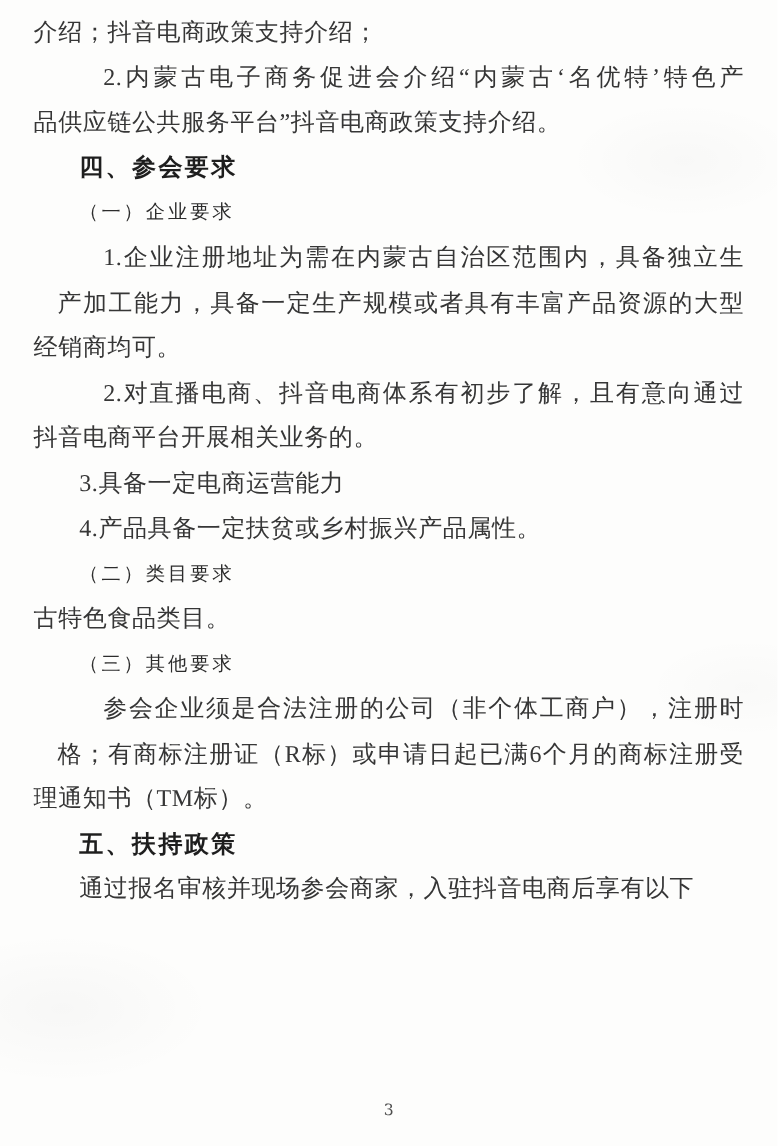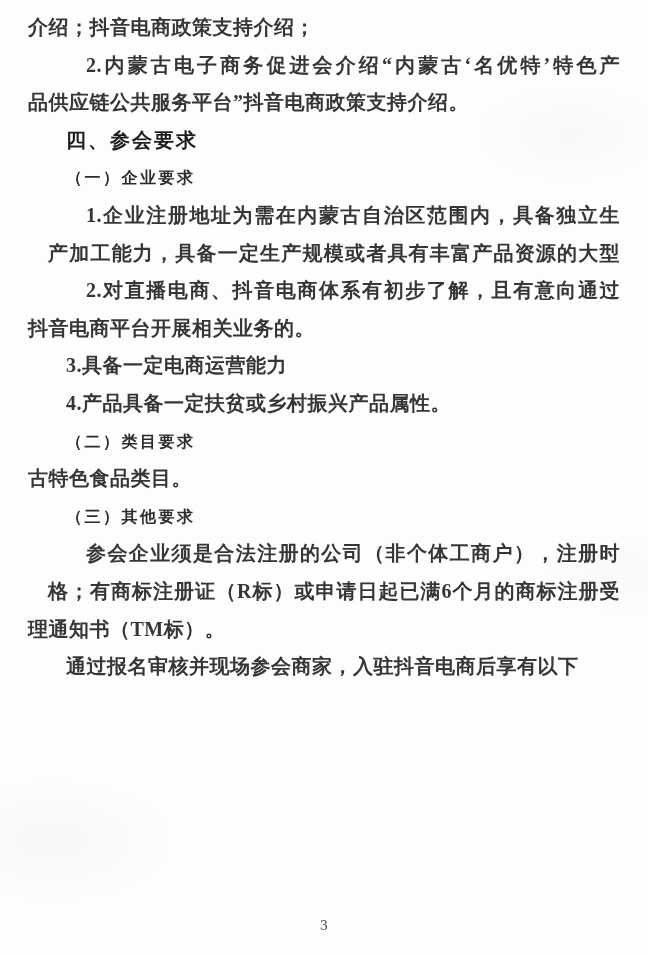--- a/index.html
+++ b/index.html
@@ -26,21 +26,21 @@
     top: 9px;
     width: 592px;
   }
   .line {
     margin: 0;
     padding: 0;
     height: 37.6px;
     line-height: 37.6px;
     font-size: 20px;
     letter-spacing: 0.5px;
-    font-weight: 700;
+    font-weight: 400;
     color: #363636;
     font-family: "Liberation Serif", "DejaVu Serif", serif;
   }
   .fill {
     text-align: justify;
     text-align-last: justify;
     text-justify: inter-character;
     margin-left: 20px;
   }
   .indent { padding-left: 38px; }
@@ -80,37 +80,39 @@
 
     <p class="line fill indent">2.内蒙古电子商务促进会介绍“内蒙古‘名优特’特色产</p>
     <p class="line">品供应链公共服务平台”抖音电商政策支持介绍。</p>
 
     <h2 class="line heading1">四、参会要求</h2>
 
     <h3 class="line heading2">（一）企业要求</h3>
 
     <p class="line fill indent">1.企业注册地址为需在内蒙古自治区范围内，具备独立生</p>
     <p class="line fill">产加工能力，具备一定生产规模或者具有丰富产品资源的大型</p>
+    <p class="line">经销商均可。</p>
 
     <p class="line fill indent">2.对直播电商、抖音电商体系有初步了解，且有意向通过</p>
     <p class="line">抖音电商平台开展相关业务的。</p>
 
     <p class="line indent">3.具备一定电商运营能力</p>
 
     <p class="line indent">4.产品具备一定扶贫或乡村振兴产品属性。</p>
 
     <h3 class="line heading2">（二）类目要求</h3>
 
     <p class="line">古特色食品类目。</p>
 
     <h3 class="line heading2">（三）其他要求</h3>
 
     <p class="line fill indent">参会企业须是合法注册的公司（非个体工商户），注册时</p>
     <p class="line fill">格；有商标注册证（R标）或申请日起已满6个月的商标注册受</p>
     <p class="line">理通知书（TM标）。</p>
 
+    <h2 class="line heading1">五、扶持政策</h2>
 
     <p class="line indent">通过报名审核并现场参会商家，入驻抖音电商后享有以下</p>
 
   </main>
 
   <div class="page-number">3</div>
 </div>
 
 </body></html>

